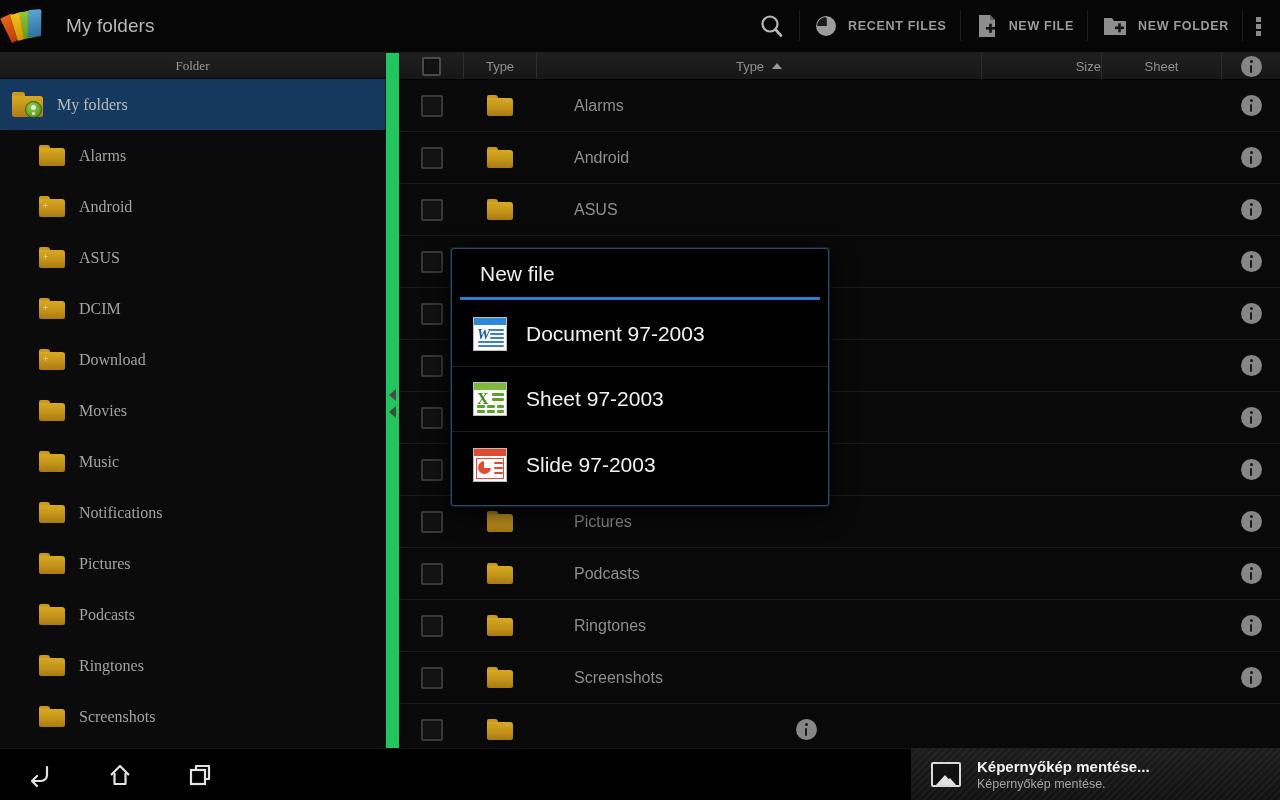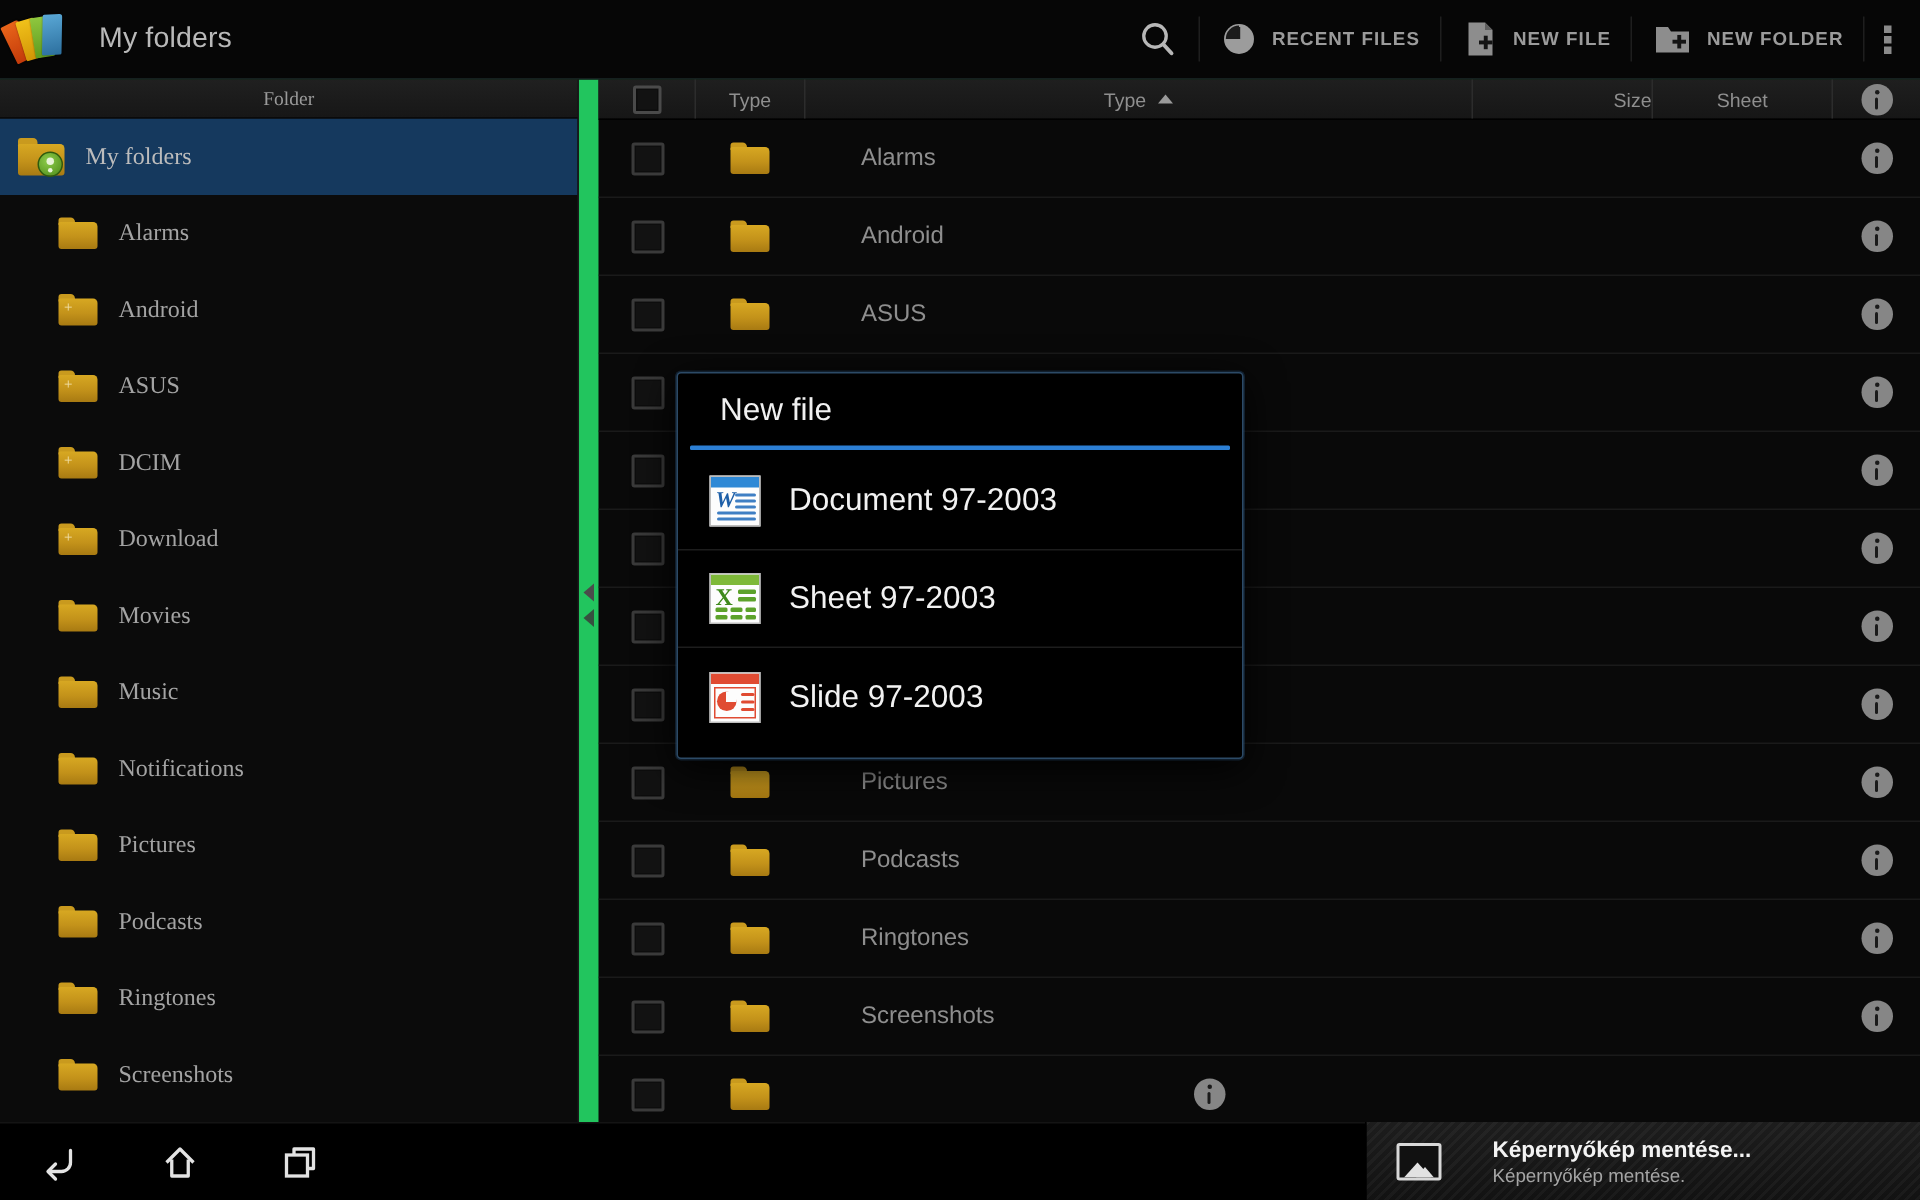--- a/index.html
+++ b/index.html
@@ -275,21 +275,21 @@
     width: 80px; height: 52px;
     display: flex; align-items: center; justify-content: center;
   }
   .notif {
     position: absolute; right: 0; bottom: 0;
     width: 370px; height: 52px;
     background:
       repeating-linear-gradient(135deg, rgba(255,255,255,.035) 0 2px, rgba(0,0,0,0) 2px 5px),
       linear-gradient(180deg,#1d1d1d,#121212);
     border-left: 1px solid #000;
-    display: flex; align-items: center; gap: 34px; padding-left: 20px;
+    display: flex; align-items: center; gap: 16px; padding-left: 20px;
   }
   .notif-ic {
     width: 30px; height: 25px; flex: 0 0 30px;
     border: 2px solid #d8d8d8; border-radius: 2px; position: relative;
     overflow: hidden; background: #111;
   }
   .notif-ic::before {
     content: ""; position: absolute; left: 3px; bottom: 0;
     width: 0; height: 0;
     border-left: 9px solid transparent; border-right: 9px solid transparent;

